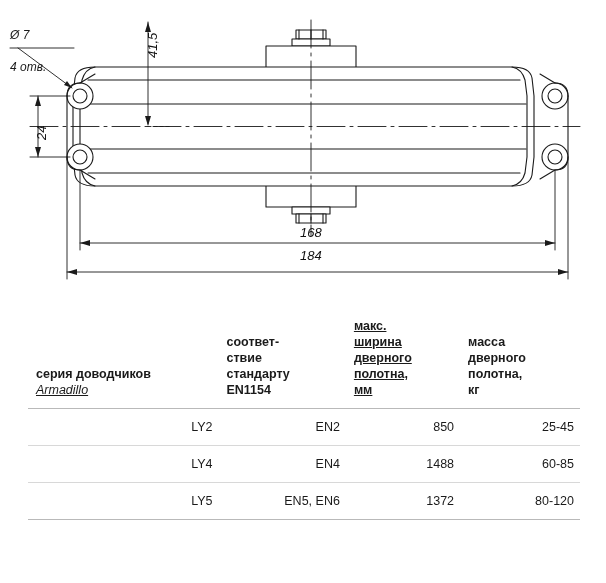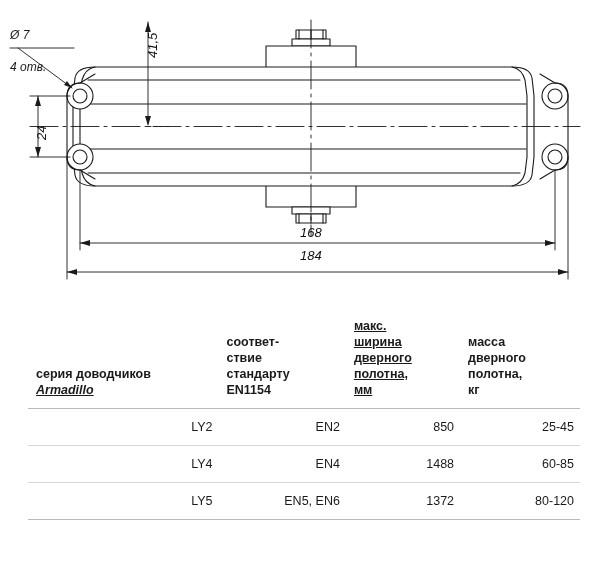--- a/index.html
+++ b/index.html
@@ -82,21 +82,21 @@
   .spec-table tr.last-row td {
     border-bottom: 1px solid #b9b9b9;
   }
   .col-series { width: 200px; }
   .col-std    { width: 125px; }
   .col-width  { width: 110px; text-decoration: underline; }
   .col-mass   { width: 117px; }
 
   .brand {
     font-style: italic;
-    font-weight: bold;
+    font-weight: normal;
     text-decoration: underline;
   }
   .nowrap { white-space: nowrap; }
 </style>
 </head>
 <body>
 
 <div id="page">
 
   <div class="drawing">

